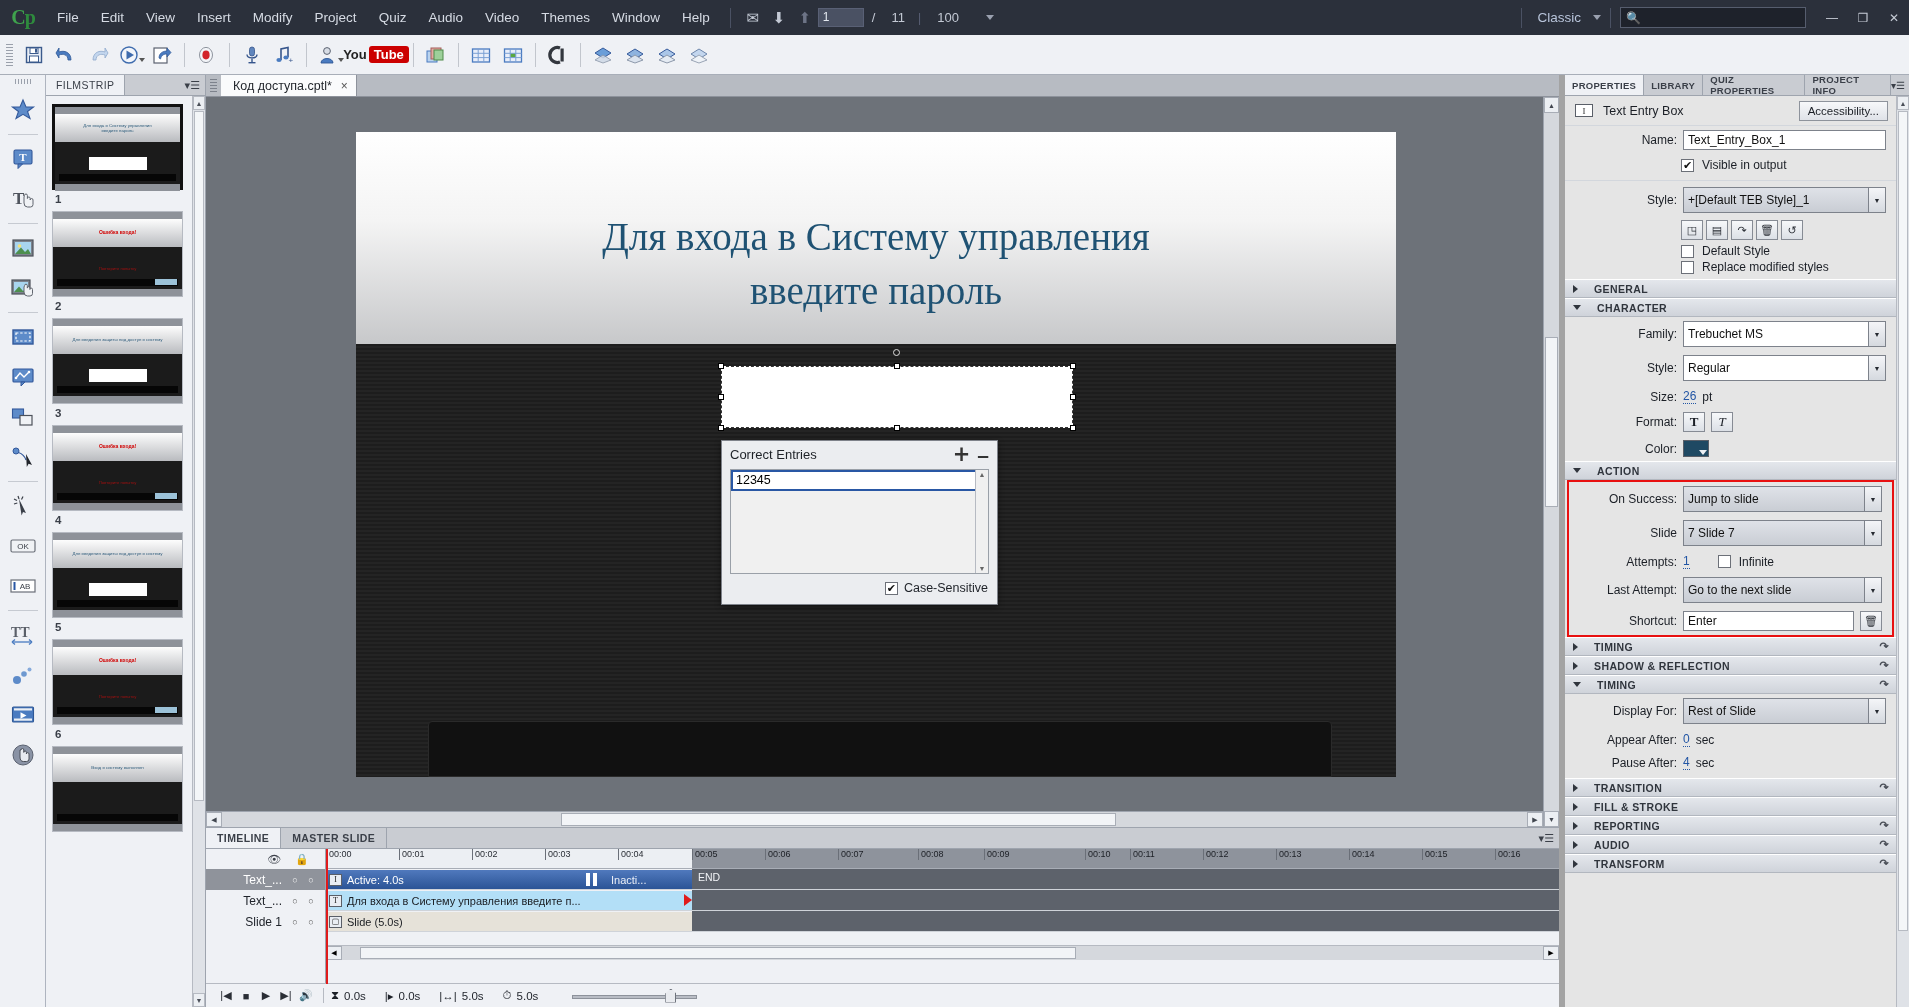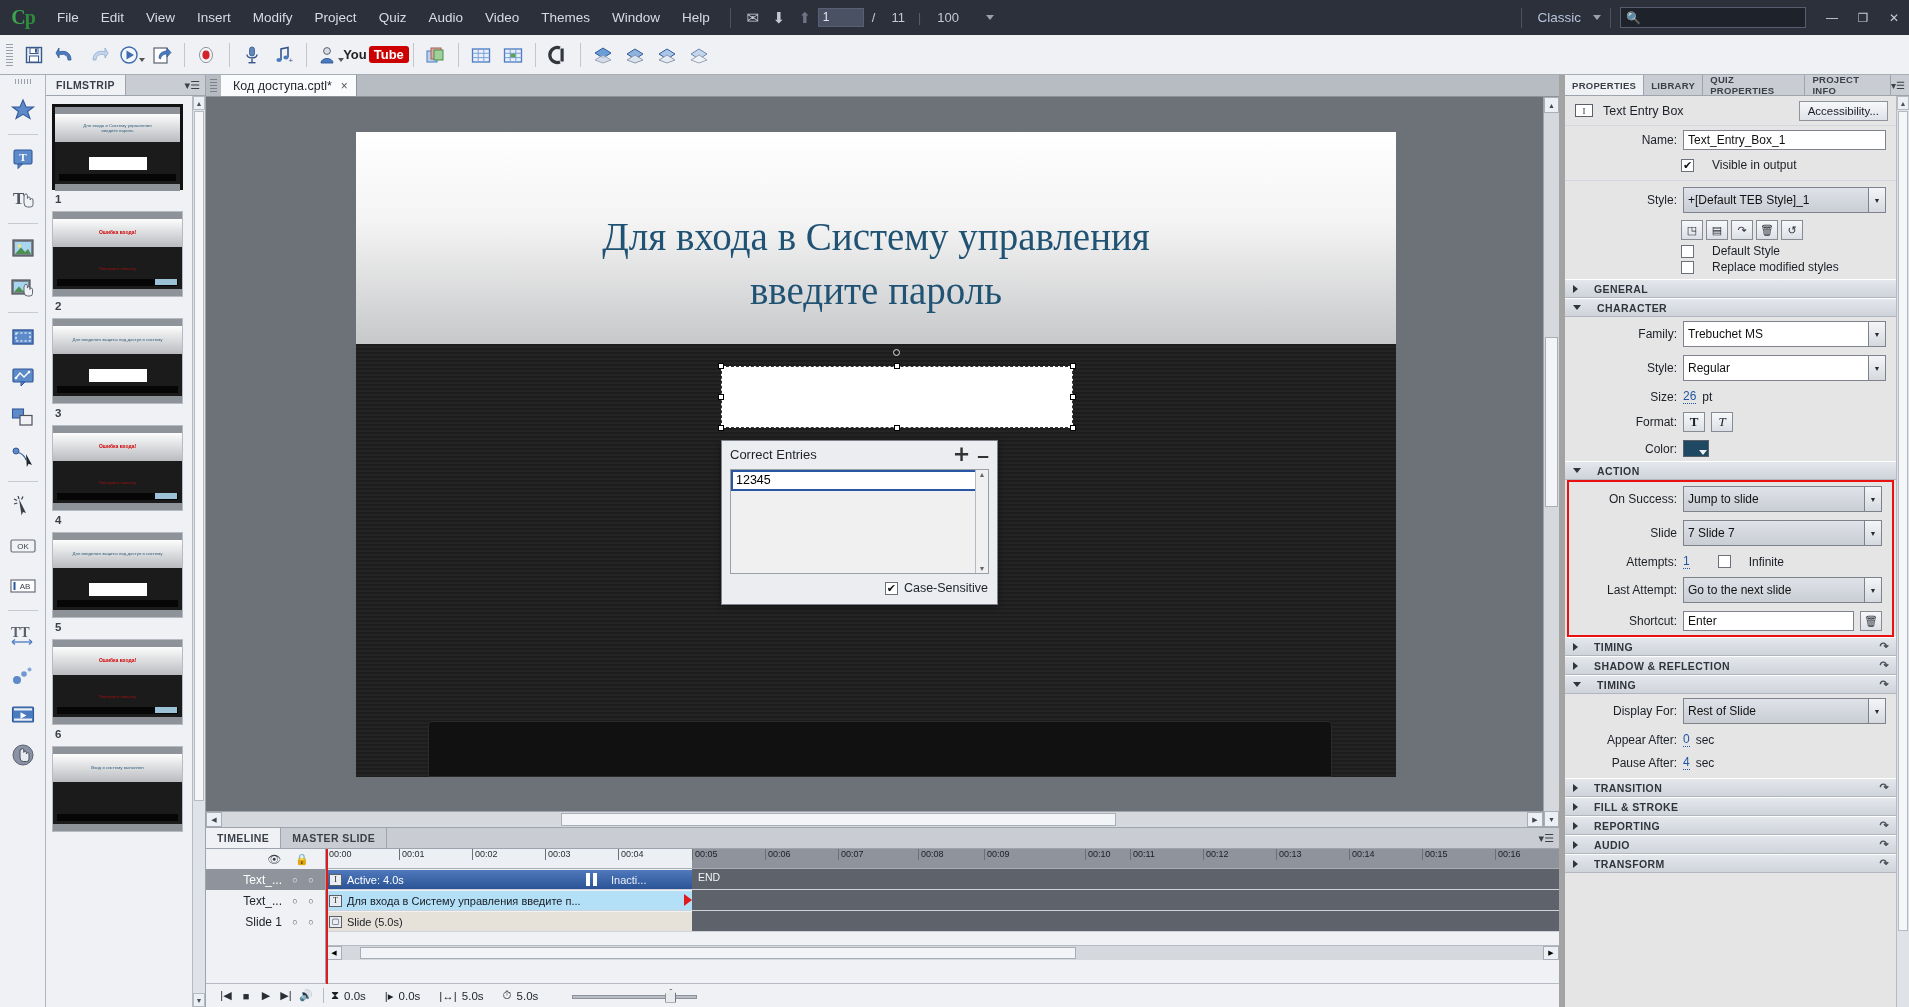--- a/index.html
+++ b/index.html
@@ -105,21 +105,21 @@
   
   .filmstrip {
     position: absolute; left: 46px; top: 75px; width: 160px; height: 932px;
     background: #eff1f5; border-right: 1px solid #9ea4ae;
   }
   .fs-tabrow {
     height: 21px; background: #c9ccd2; display: flex; align-items: stretch;
     border-bottom: 1px solid #9ea4ae;
   }
   .fs-tab {
-    background: #eff1f5; padding: 0 10px; font-size: 10.5px; font-weight: bold;
+    background: #eff1f5; padding: 0 10px; font-size: 10.5px; font-weight: normal;
     color: #3a3f48; letter-spacing: 0.4px; display: flex; align-items: center;
     border-right: 1px solid #9ea4ae; cursor: pointer;
   }
   .fs-menu {
     margin-left: auto; display: flex; align-items: center; padding-right: 5px;
     color: #3a3f48; font-size: 11px; cursor: pointer;
   }
   .fs-scroll {
     position: absolute; top: 21px; left: 0; right: 13px; bottom: 0;
     overflow: hidden; padding: 8px 0 0 6px;
@@ -419,21 +419,21 @@
   .pp-select {
     flex: 1; height: 20px; background: linear-gradient(to bottom,#dfe2e8,#c9cdd4);
     border: 1px solid #7d828b; font-size: 12px; padding: 12px 4px; color: #111;
     display: flex; align-items: center; position: relative; cursor: pointer;
   }
   .pp-select .ar {
     position: absolute; right: 0; top: 0; bottom: 0; width: 17px;
     background: linear-gradient(to bottom,#f4f5f8,#d5d9df); border-left: 1px solid #7d828b;
     display: flex; align-items: center; justify-content: center; font-size: 7px; color:#262a31;
   }
-  .pp-chk { display: flex; align-items: center; gap: 18px; font-size: 12px; color: #1b1f26; cursor: pointer; }
+  .pp-chk { display: flex; align-items: center; gap: 8px; font-size: 12px; color: #1b1f26; cursor: pointer; }
   .pp-sec {
     height: 19px; background: linear-gradient(to bottom,#e4e7ec,#cfd3da);
     border-top: 1px solid #fff; border-bottom: 1px solid #b2b7bf;
     display: flex; align-items: center; padding-left: 8px; gap: 16px;
     font-size: 10.5px; font-weight: bold; color: #30353d; letter-spacing: .4px; cursor: pointer;
   }
   .tri-r { width:0;height:0;border-top:4px solid transparent;border-bottom:4px solid transparent;border-left:5px solid #30353d; }
   .tri-d { width:0;height:0;border-left:4px solid transparent;border-right:4px solid transparent;border-top:5px solid #30353d; }
   .sec-reset { margin-left: auto; padding-right: 7px; font-size: 11px; color: #4a4f58; }
   .pp-linkval { color: #2255a4; border-bottom: 1px dotted #2255a4; cursor: pointer; font-size: 12px; }

